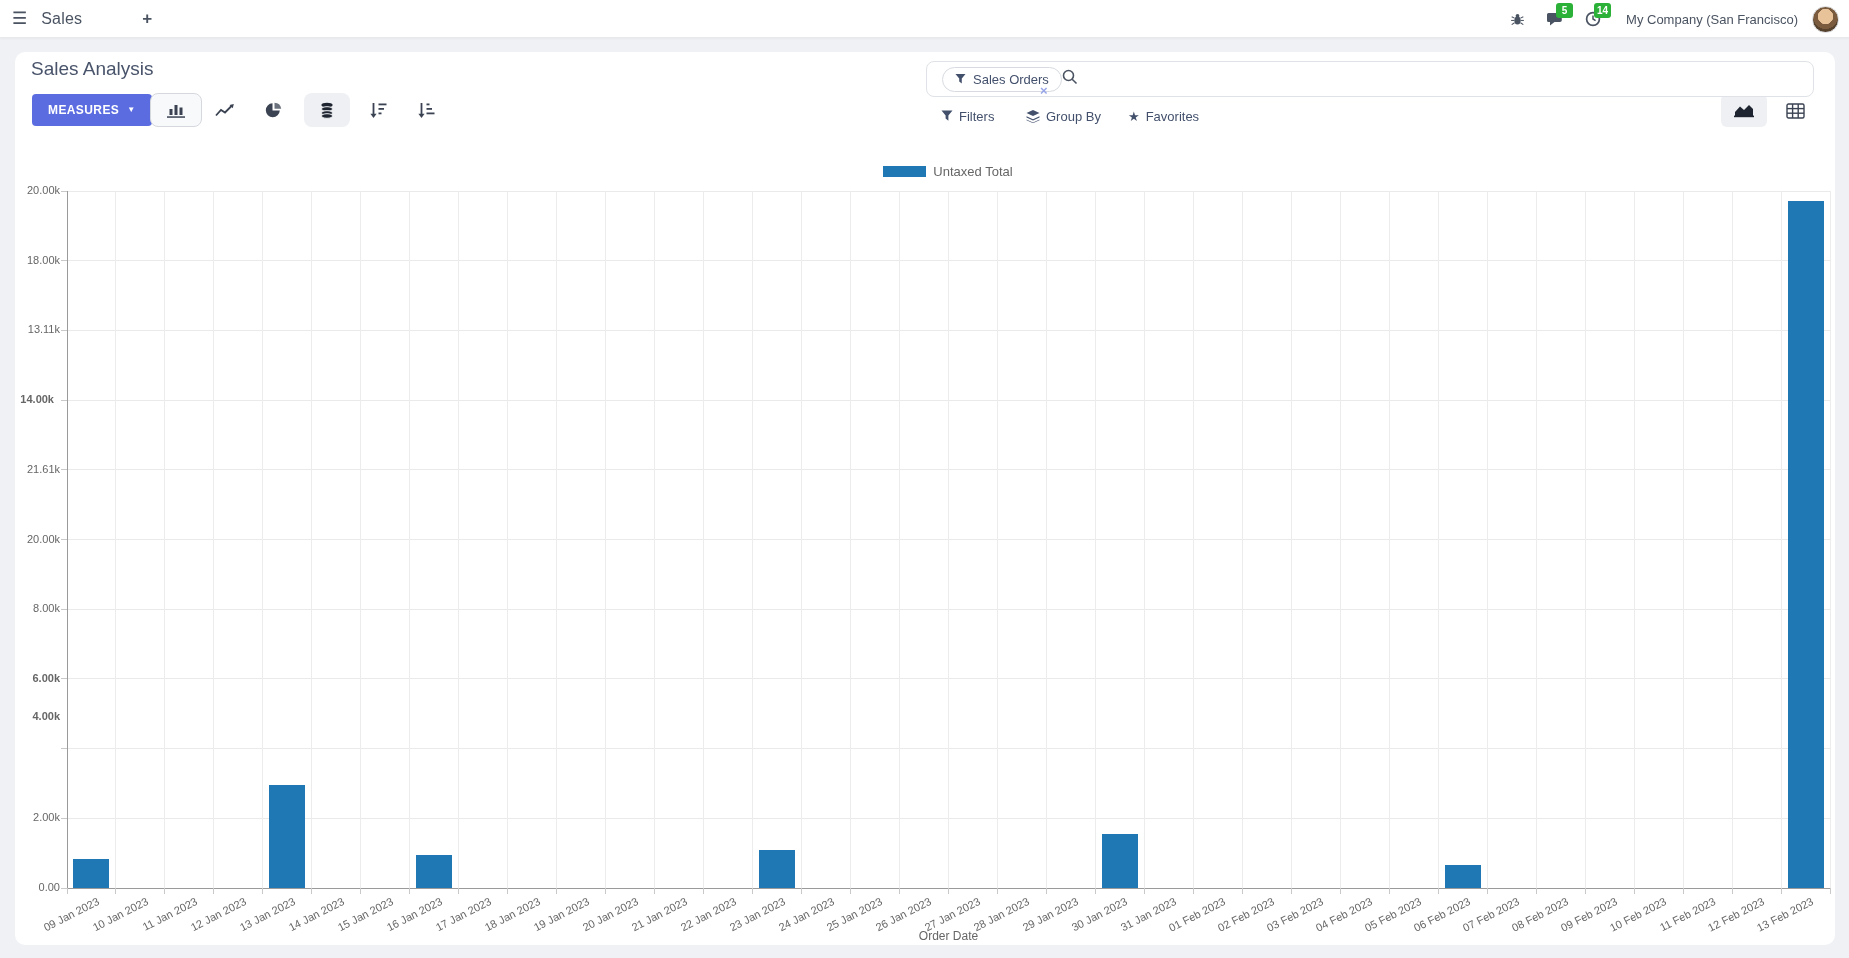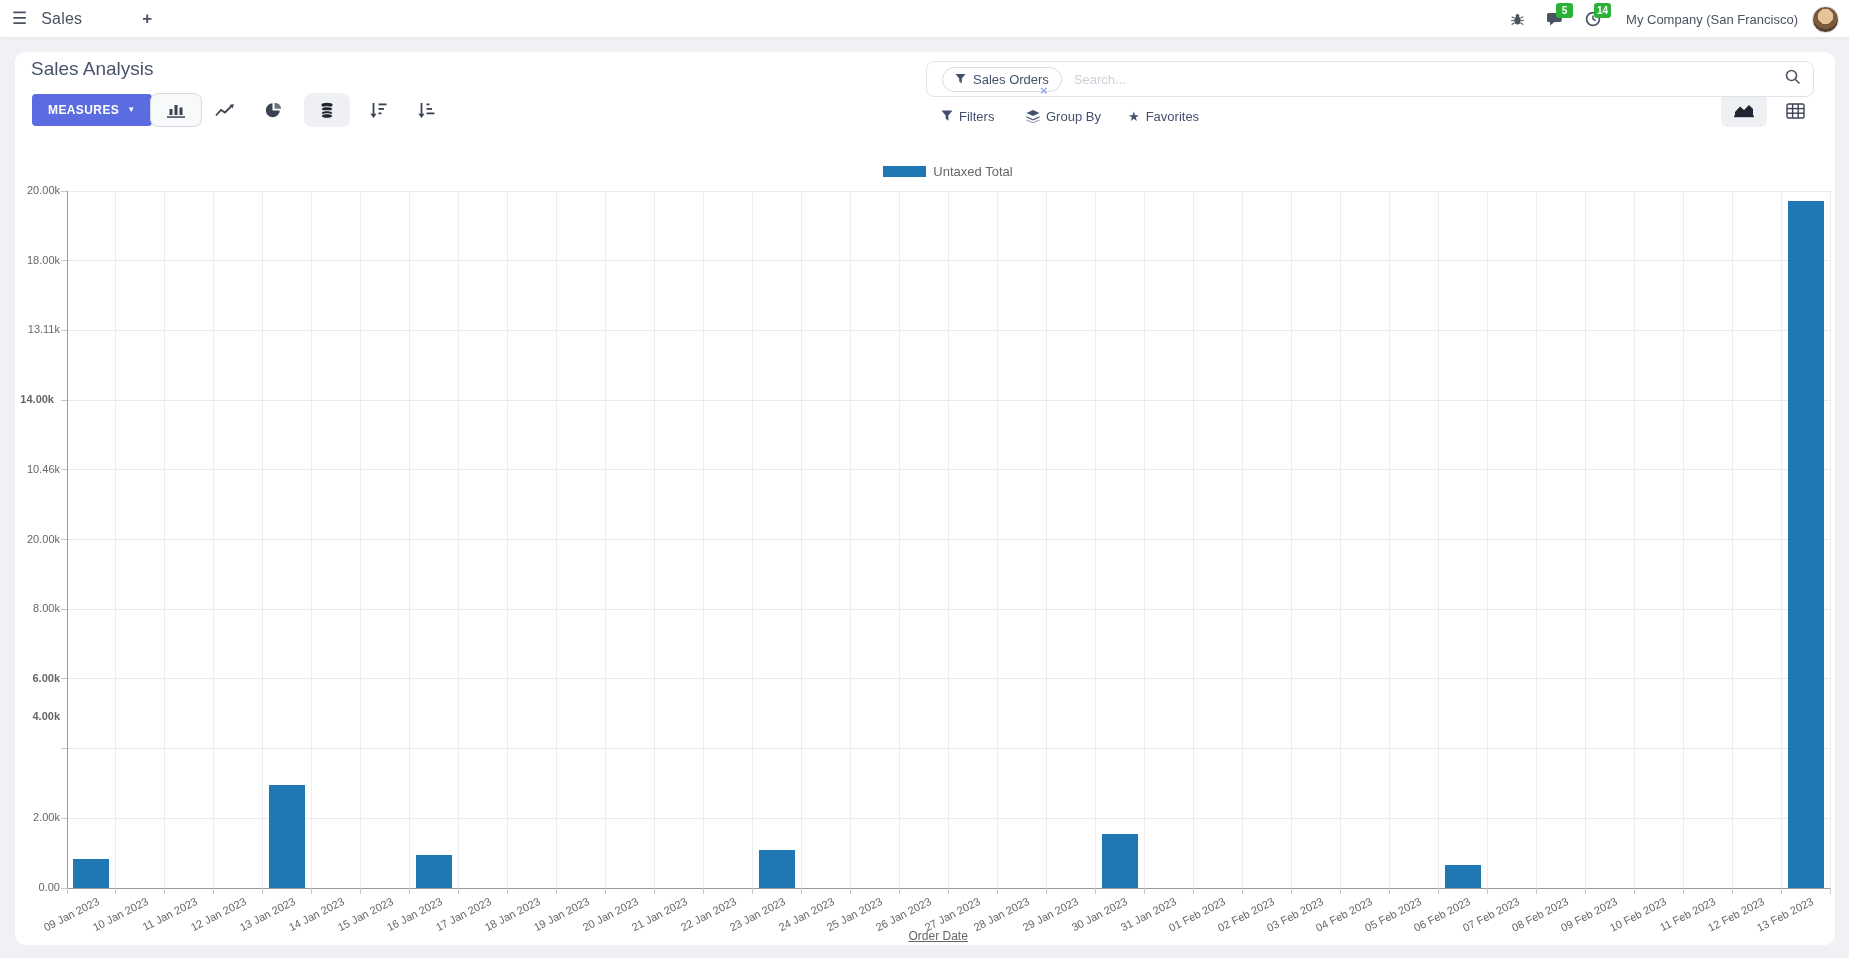--- a/index.html
+++ b/index.html
@@ -173,21 +173,20 @@
   </svg>
 </button>
 
 <div class="searchbar">
   <span class="facet">
     <svg width="11" height="12" viewBox="0 0 12 12">
       <path d="M0.5 0.5h11L7.4 5.4v5.4L4.6 8.6V5.4Z" fill="#43506c"></path>
     </svg>
     <span>Sales Orders</span>
   </span>
-  <span class="search-placeholder">Search...</span>
   <span class="search-mag">
     <svg width="16" height="16" viewBox="0 0 16 16">
       <circle cx="6.5" cy="6.5" r="5" fill="none" stroke="#4a5361" stroke-width="1.6"></circle>
       <line x1="10.2" y1="10.2" x2="14.5" y2="14.5" stroke="#4a5361" stroke-width="1.6"></line>
     </svg>
   </span>
 </div>
 <span class="facet-x">×</span>
 
 <div class="filter-row" style="left:941px;">
@@ -246,21 +245,21 @@
       <div class="tick" style="left: 61px; top: 678.4px; width: 6px; height: 1px; background: rgb(201, 201, 201);"></div>
       <div class="ylab" style="left: 10px; top: 671.9px; font-weight: bold;">6.00k</div>
       <div class="hgrid" style="left: 67px; top: 608.7px; width: 1763px; height: 1px; background: rgb(234, 234, 234);"></div>
       <div class="tick" style="left: 61px; top: 608.7px; width: 6px; height: 1px; background: rgb(201, 201, 201);"></div>
       <div class="ylab" style="left: 10px; top: 602.2px;">8.00k</div>
       <div class="hgrid" style="left: 67px; top: 539px; width: 1763px; height: 1px; background: rgb(234, 234, 234);"></div>
       <div class="tick" style="left: 61px; top: 539px; width: 6px; height: 1px; background: rgb(201, 201, 201);"></div>
       <div class="ylab" style="left: 10px; top: 532.5px;">20.00k</div>
       <div class="hgrid" style="left: 67px; top: 469.3px; width: 1763px; height: 1px; background: rgb(234, 234, 234);"></div>
       <div class="tick" style="left: 61px; top: 469.3px; width: 6px; height: 1px; background: rgb(201, 201, 201);"></div>
-      <div class="ylab" style="left: 10px; top: 462.8px;">10.46k</div>
+      <div class="ylab" style="left: 10px; top: 462.8px;">21.61k</div>
       <div class="hgrid" style="left: 67px; top: 399.6px; width: 1763px; height: 1px; background: rgb(234, 234, 234);"></div>
       <div class="tick" style="left: 61px; top: 399.6px; width: 6px; height: 1px; background: rgb(201, 201, 201);"></div>
       <div class="ylab" style="left: 4px; top: 393.1px; font-weight: bold;">14.00k</div>
       <div class="hgrid" style="left: 67px; top: 329.9px; width: 1763px; height: 1px; background: rgb(234, 234, 234);"></div>
       <div class="tick" style="left: 61px; top: 329.9px; width: 6px; height: 1px; background: rgb(201, 201, 201);"></div>
       <div class="ylab" style="left: 10px; top: 323.4px;">13.11k</div>
       <div class="hgrid" style="left: 67px; top: 260.2px; width: 1763px; height: 1px; background: rgb(234, 234, 234);"></div>
       <div class="tick" style="left: 61px; top: 260.2px; width: 6px; height: 1px; background: rgb(201, 201, 201);"></div>
       <div class="ylab" style="left: 10px; top: 253.7px;">18.00k</div>
       <div class="hgrid" style="left: 67px; top: 190.5px; width: 1763px; height: 1px; background: rgb(234, 234, 234);"></div>
@@ -377,14 +376,14 @@
       <div class="xlab" style="right: 431.264px; top: 895px;">05 Feb 2023</div>
       <div class="xlab" style="right: 382.292px; top: 895px;">06 Feb 2023</div>
       <div class="xlab" style="right: 333.319px; top: 895px;">07 Feb 2023</div>
       <div class="xlab" style="right: 284.347px; top: 895px;">08 Feb 2023</div>
       <div class="xlab" style="right: 235.375px; top: 895px;">09 Feb 2023</div>
       <div class="xlab" style="right: 186.403px; top: 895px;">10 Feb 2023</div>
       <div class="xlab" style="right: 137.431px; top: 895px;">11 Feb 2023</div>
       <div class="xlab" style="right: 88.4583px; top: 895px;">12 Feb 2023</div>
       <div class="xlab" style="right: 39.4861px; top: 895px;">13 Feb 2023</div>
     </div>
-  <div class="axis-title" id="xaxis-title" style="left: 908.5px; top: 929px; width: 80px; text-align: left; text-decoration: underline;">Order Date</div>
+  <div class="axis-title" id="xaxis-title" style="left: 908.5px; top: 929px; width: 80px; text-align: center;">Order Date</div>
 </div>
 
 </body></html>

